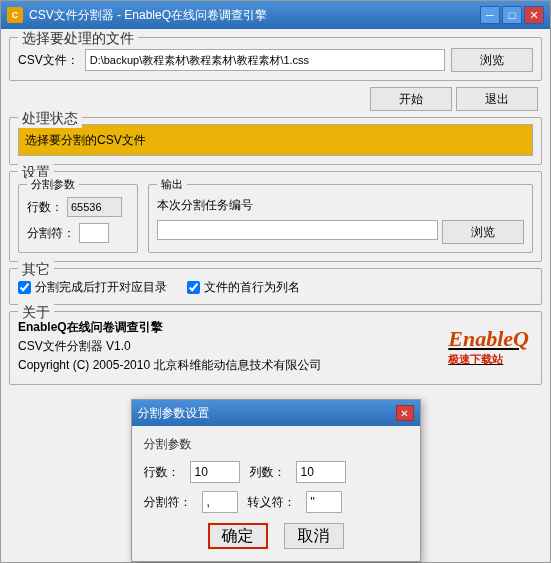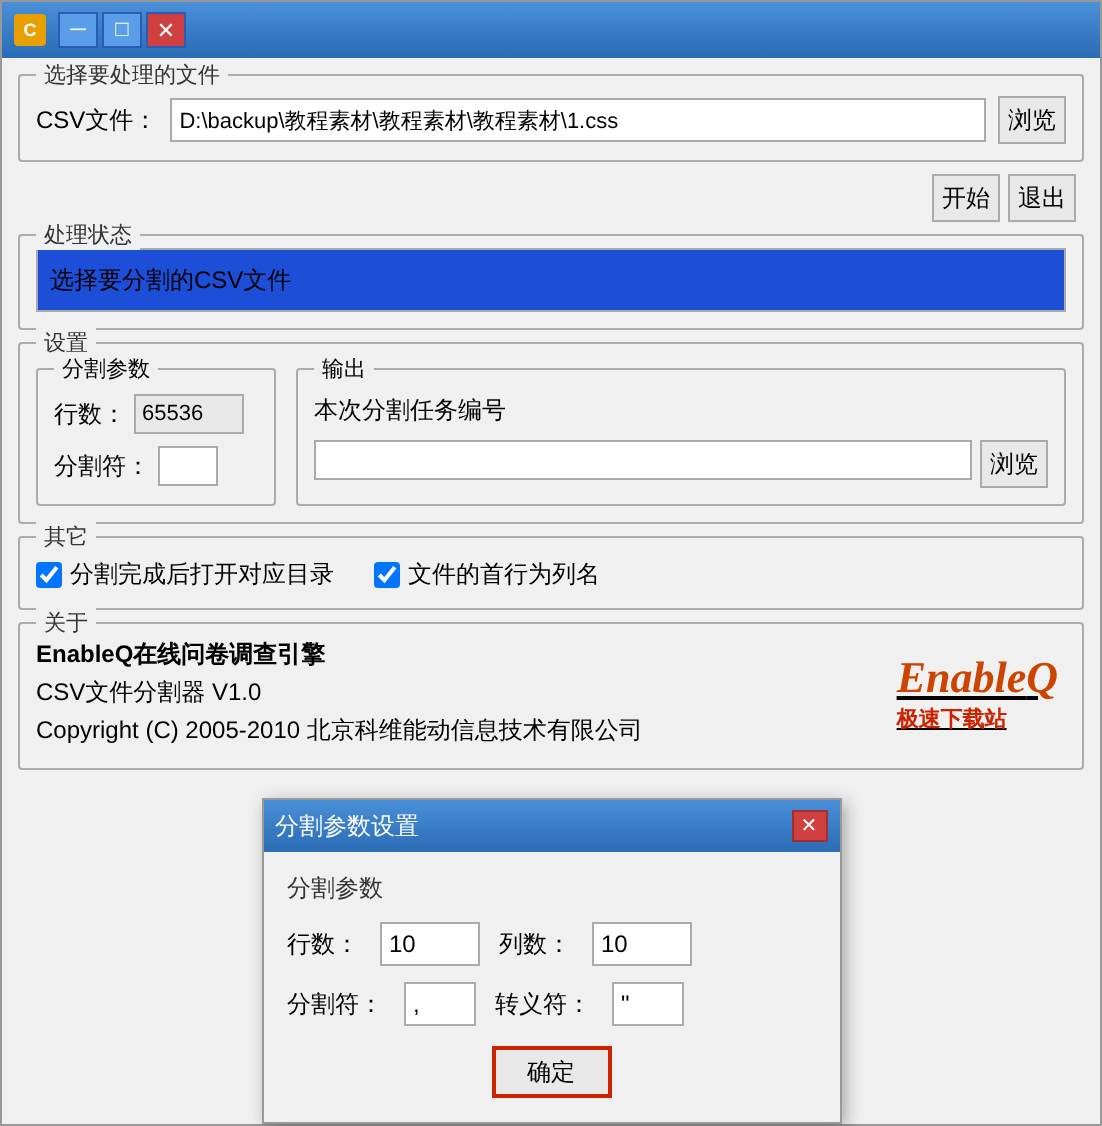--- a/index.html
+++ b/index.html
@@ -84,21 +84,21 @@
       padding: 6px 8px 8px 8px;
       position: relative;
       background: #f0f0f0;
     }
     .group-box-title {
       position: absolute;
       top: -8px;
       left: 8px;
       background: #f0f0f0;
       padding: 0 4px;
-      font-size: 11px;
+      font-size: 14px;
       color: #333;
     }
 
     
     .file-row {
       display: flex;
       align-items: center;
       margin-top: 4px;
       gap: 6px;
     }
@@ -110,42 +110,42 @@
       flex: 1;
       height: 22px;
       border: 1px solid #aaa;
       background: white;
       padding: 2px 4px;
       font-size: 11px;
       font-family: inherit;
     }
     .btn {
       height: 24px;
-      padding: 0 4px;
+      padding: 0 28px;
       background: #e8e8e8;
       border: 1px solid #aaa;
       font-size: 12px;
       font-family: inherit;
       cursor: pointer;
       white-space: nowrap;
     }
 
     
     .action-row {
       display: flex;
       justify-content: flex-end;
       gap: 4px;
       padding-right: 4px;
     }
 
     
     .status-box {
       height: 32px;
       border: 1px solid #aaa;
-      background: #1d4ed8;
+      background: #eab308;
       padding: 4px 6px;
       font-size: 12px;
       display: flex;
       align-items: center;
     }
 
     
     .settings-inner {
       display: flex;
       gap: 10px;
@@ -349,35 +349,36 @@
       display: flex;
       justify-content: center;
       gap: 16px;
       margin-top: 10px;
     }
     .dialog-btn {
       width: 60px;
       height: 26px;
       background: #e8e8e8;
       border: 1px solid #aaa;
-      font-size: 12px;
+      font-size: 16px;
       font-family: inherit;
       cursor: pointer;
     }
     .dialog-btn.primary {
       border: 2px solid #cc2200;
     }
   </style>
 </head>
 <body>
 
 <div class="window">
 
   <div class="titlebar">
     <div class="titlebar-icon">C</div>
+    <span class="titlebar-title">CSV文件分割器 - EnableQ在线问卷调查引擎</span>
     <div class="titlebar-buttons">
       <button class="titlebar-btn">─</button>
       <button class="titlebar-btn">□</button>
       <button class="titlebar-btn close">✕</button>
     </div>
   </div>
 
   <div class="content">
 
     <div class="group-box">
@@ -481,19 +482,20 @@
 
           <div class="dialog-row">
             <span class="dialog-label">分割符：</span>
             <input class="dialog-input-small" type="text" value="," style="">
             <span class="dialog-label">转义符：</span>
             <input class="dialog-input-small" type="text" value="&quot;" style="">
           </div>
 
           <div class="dialog-buttons">
             <button class="dialog-btn primary">确定</button>
+            <button class="dialog-btn">取消</button>
           </div>
         </div>
       </div>
     </div>
 
   </div>
 </div>
 
 </body></html>

